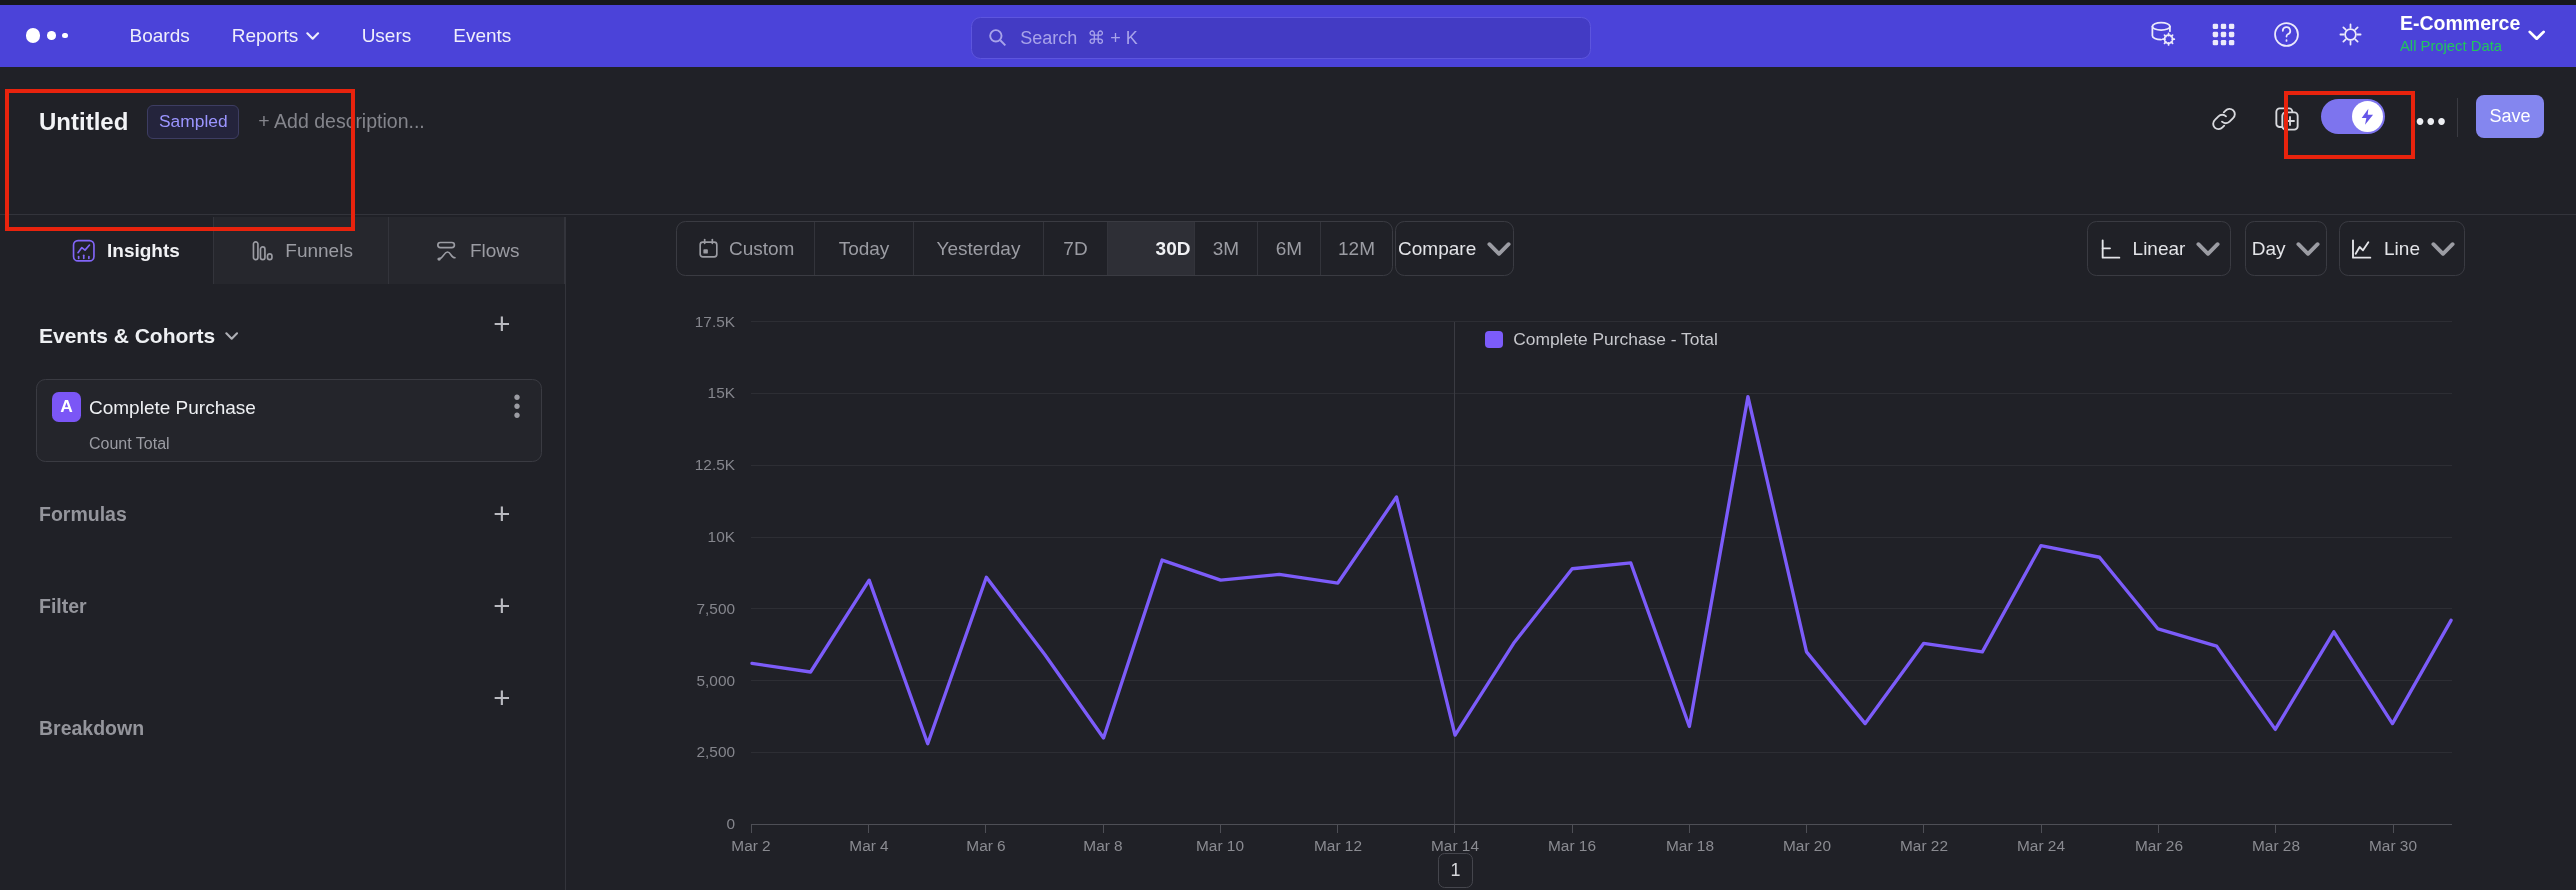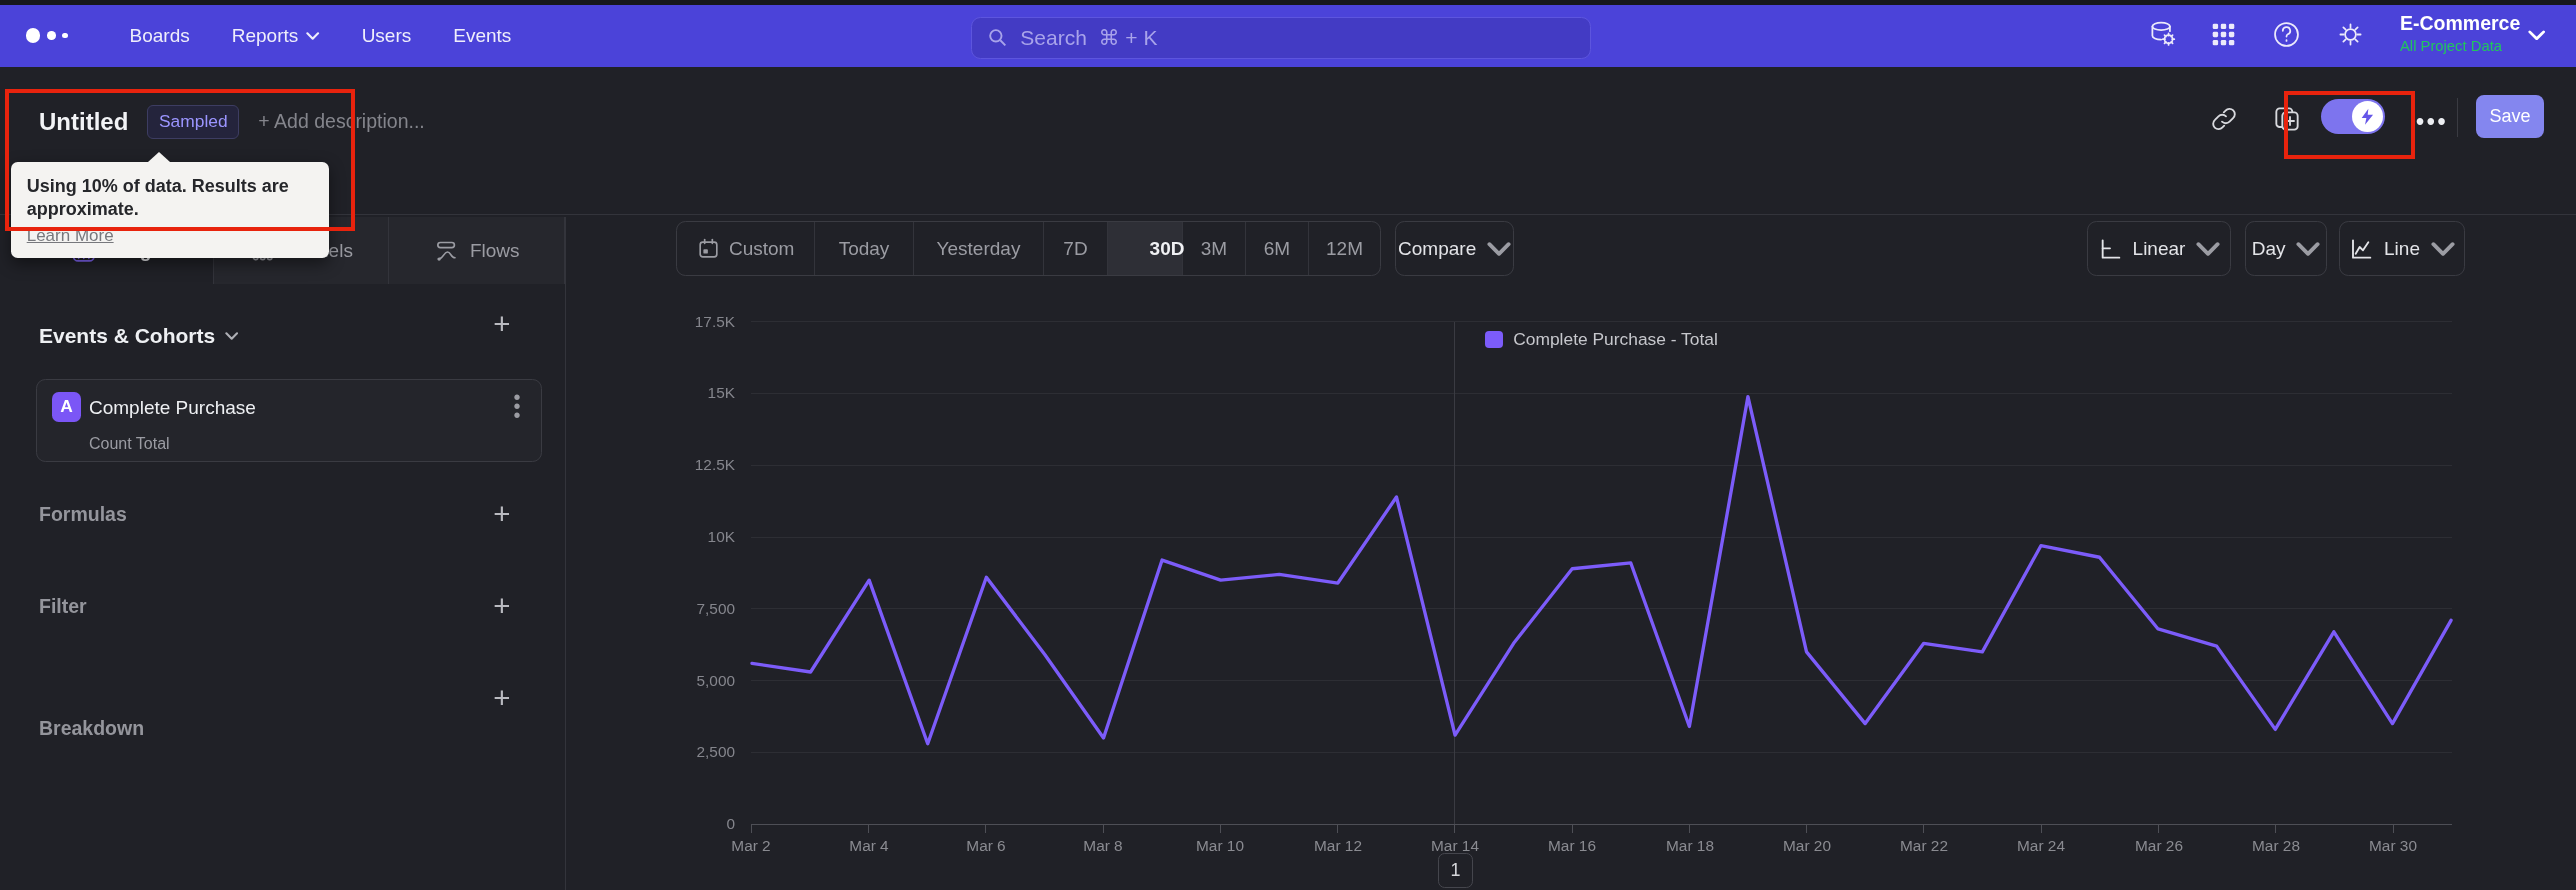--- a/index.html
+++ b/index.html
@@ -19,21 +19,21 @@
   #logo .d2{width:8.7px;height:8.7px;border-radius:50%;background:#fff;}
   #logo .d3{width:5.4px;height:5.4px;border-radius:50%;background:#fff;}
   .nav-item { color:#efeefb; font-size:19px; margin-left:42px; display:flex; align-items:center; gap:8px; cursor:pointer; }
   .chev { width:13.4px; height:8px; }
   .chev polyline { fill:none; stroke:currentColor; stroke-width:3.2; stroke-linecap:round; stroke-linejoin:round; }
   #searchbox {
     left:971px; top:17px; width:620px; height:42px; border-radius:9.4px;
     background:#433bc4; border:1.3px solid #5d55de; display:flex; align-items:center; padding:0 14.8px; gap:12px;
   }
   #searchbox svg { width:21.5px; height:21.5px; stroke:#a8a3ea; stroke-width:3; fill:none; }
-  #search-input { background:transparent; border:none; outline:none; color:#cfcbf2; font-size:21px; width:537px; font-family:"Liberation Sans",sans-serif; }
+  #search-input { background:transparent; border:none; outline:none; color:#cfcbf2; font-size:18px; width:537px; font-family:"Liberation Sans",sans-serif; }
   #search-input::placeholder { color:#a8a3ea; }
   .tb-icon { top:19px; width:31px; height:31px; color:#eceafb; cursor:pointer; }
   .tb-icon svg { width:31px; height:31px; stroke:currentColor; fill:none; stroke-width:2.6; stroke-linecap:round; stroke-linejoin:round; }
   #project { left:2400px; top:12px; color:#fff; cursor:pointer; }
   #project .pname { font-size:19.5px; font-weight:700; }
   #project .pscope { font-size:14.8px; color:#22c55e; margin-top:2.7px; }
   #project-chev { left:2528px; top:29.5px; color:#fff; width:17.4px; height:10.7px; }
 
   
   #header { left:0; top:67px; width:100%; height:148px; border-bottom:1.3px solid #33343b; background:#202127; }
@@ -207,25 +207,20 @@
           </svg>
       </div>
     </div>
     <div id="more-dots" class="abs">•••</div>
     <div id="hdr-divider" class="abs"></div>
     <button id="save-btn" class="abs">Save</button>
   </div>
 
   <div id="red-box-1" class="abs red-box"></div>
   <div id="red-box-2" class="abs red-box"></div>
-  <div id="tooltip" class="abs">
-    <div class="arrow"></div>
-    <div id="tooltip-text">Using 10% of data. Results are approximate.</div>
-    <span id="tooltip-link">Learn More</span>
-  </div>
 
   <div id="sidebar" class="abs">
     <div id="tabstrip">
       <div class="tab active">
         <svg viewBox="0 0 40 40">
             <rect x="4" y="4" width="32" height="32" rx="7"></rect>
             <polyline points="11,23 17,15 22,19 29,11"></polyline>
             <line x1="12" y1="29" x2="12" y2="32"></line>
             <line x1="20" y1="27" x2="20" y2="32"></line>
             <line x1="28" y1="29" x2="28" y2="32"></line>
@@ -285,21 +280,21 @@
     </div>
     <div class="seg-cell" style="width:99px;">
         <span>Today</span>
       </div>
     <div class="seg-cell" style="width:130px;">
         <span>Yesterday</span>
       </div>
     <div class="seg-cell" style="width:64px;">
         <span>7D</span>
       </div>
-    <div class="seg-cell active" style="width:75px;padding-left:44px;">
+    <div class="seg-cell active" style="width:87px;padding-left:44px;">
         <span>30D</span>
       </div>
     <div class="seg-cell" style="width:63px;">
         <span>3M</span>
       </div>
     <div class="seg-cell" style="width:63px;">
         <span>6M</span>
       </div>
     <div class="seg-cell" style="width:71px;">
         <span>12M</span>

